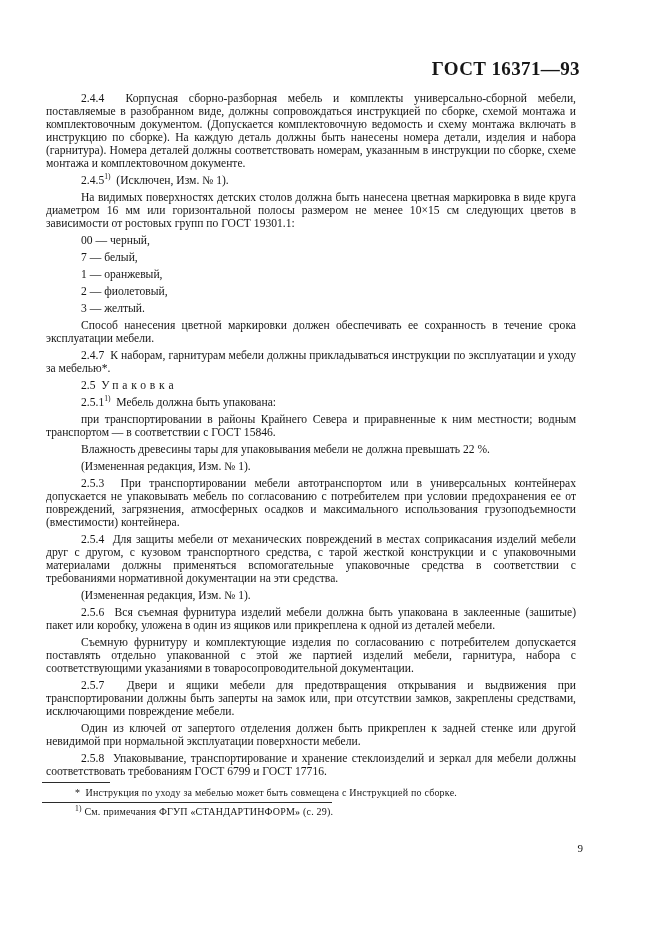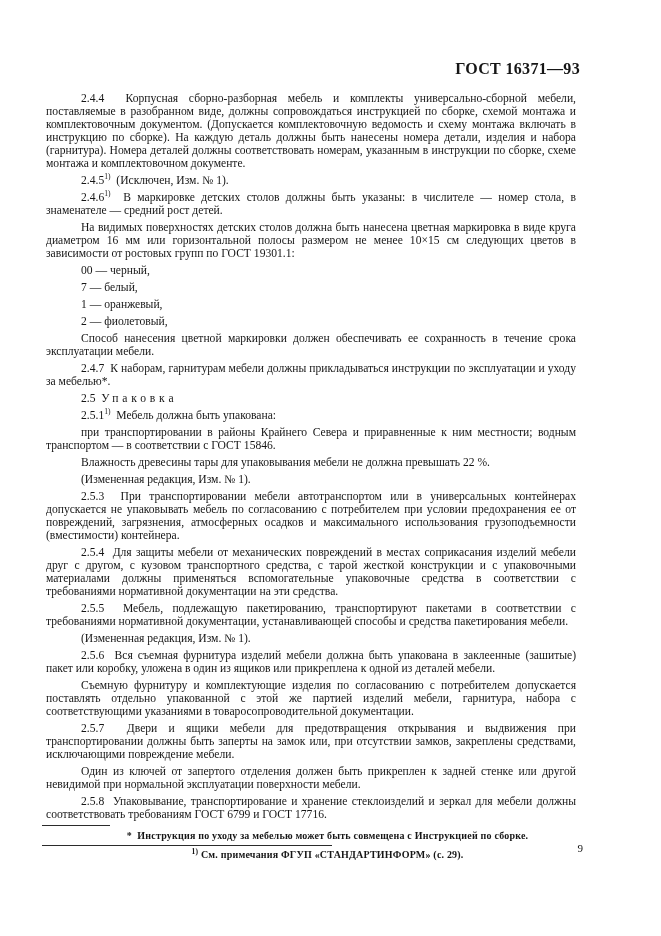--- a/index.html
+++ b/index.html
@@ -3,67 +3,66 @@
 <meta charset="utf-8">
 <style>
   html,body{margin:0;padding:0;background:#e8e8e8;}
   .page{
     width:661px;height:936px;background:#ffffff;position:relative;
     font-family:"Liberation Serif","DejaVu Serif",serif;color:#161616;
     overflow:hidden;margin:0 auto;
   }
   .content{position:absolute;left:42px;top:62px;width:538px;}
   .doc-header{
-    text-align:right;font-weight:700;font-size:16px;letter-spacing:.02em;
+    text-align:right;font-weight:700;font-size:19px;letter-spacing:.02em;
     margin:0 0 16px 0;line-height:14px;
   }
   .para{
     margin:4px;font-size:11.6px;line-height:13px;
     text-align:justify;text-indent:35px;
   }
   .b{font-weight:400;}
   .sp{letter-spacing:.33em;}
   sup{font-size:7.6px;line-height:0;vertical-align:super;}
   .footnotes{margin-top:1px;}
   .rule{height:1px;background:#2b2b2b;border:0;margin:0;}
   .rule-a{width:68px;margin:1px 0 4px 0;}
   .rule-b{width:290px;margin:2px 0 3px 0;}
   .footnote{
     font-size:10px;line-height:12.5px;text-indent:33px;
-    text-align:center;margin:0;letter-spacing:.02em;font-weight:bold;
+    text-align:left;margin:0;letter-spacing:.02em;
   }
   .page-number{
     position:absolute;top:842px;right:78px;font-size:11px;line-height:12px;
   }
 </style>
 </head>
 <body>
 
 <div class="page">
   <div class="content">
     <p class="doc-header">ГОСТ 16371—93</p>
     <div>
         <p class="para"><span>2.4.4&nbsp; Корпусная сборно-разборная мебель и комплекты универсально-сборной мебели, поставляемые в разобранном виде, должны сопровождаться инструкцией по сборке, схемой монтажа и комплектовочным документом. (Допускается комплектовочную ведомость и схему монтажа включать в инструкцию по сборке). На каждую деталь должны быть нанесены номера детали, изделия и набора (гарнитура). Номера деталей должны соответствовать номерам, указанным в инструкции по сборке, схеме монтажа и комплектовочном документе.</span></p>
         <p class="para"><span>2.4.5</span><sup>1)</sup><span>&nbsp; </span><span class="b">(Исключен, Изм. № 1).</span></p>
-        <p class="para"><span>2.4.6</span><sup>1)</sup><span>&nbsp; В маркировке детских столов должны быть указаны: в числителе — номер стола, в знаменателе — средний рост детей.</span></p>
         <p class="para"><span>На видимых поверхностях детских столов должна быть нанесена цветная маркировка в виде круга диаметром 16 мм или горизонтальной полосы размером не менее 10×15 см следующих цветов в зависимости от ростовых групп по ГОСТ 19301.1:</span></p>
         <p class="para"><span>00 — черный,</span></p>
         <p class="para"><span>7 — белый,</span></p>
         <p class="para"><span>1 — оранжевый,</span></p>
         <p class="para"><span>2 — фиолетовый,</span></p>
+        <p class="para"><span>3 — желтый.</span></p>
         <p class="para"><span>Способ нанесения цветной маркировки должен обеспечивать ее сохранность в течение срока эксплуатации мебели.</span></p>
         <p class="para"><span>2.4.7&nbsp; К наборам, гарнитурам мебели должны прикладываться инструкции по эксплуатации и уходу за мебелью*.</span></p>
         <p class="para"><span>2.5&nbsp; </span><span class="sp">Упаковка</span></p>
         <p class="para"><span>2.5.1</span><sup>1)</sup><span>&nbsp; Мебель должна быть упакована:</span></p>
         <p class="para"><span>при транспортировании в районы Крайнего Севера и приравненные к ним местности; водным транспортом — в соответствии с ГОСТ 15846.</span></p>
         <p class="para"><span>Влажность древесины тары для упаковывания мебели не должна превышать 22 %.</span></p>
         <p class="para"><span class="b">(Измененная редакция, Изм. № 1).</span></p>
         <p class="para"><span>2.5.3&nbsp; При транспортировании мебели автотранспортом или в универсальных контейнерах допускается не упаковывать мебель по согласованию с потребителем при условии предохранения ее от повреждений, загрязнения, атмосферных осадков и максимального использования грузоподъемности (вместимости) контейнера.</span></p>
         <p class="para"><span>2.5.4&nbsp; Для защиты мебели от механических повреждений в местах соприкасания изделий мебели друг с другом, с кузовом транспортного средства, с тарой жесткой конструкции и с упаковочными материалами должны применяться вспомогательные упаковочные средства в соответствии с требованиями нормативной документации на эти средства.</span></p>
-        <p class="para"><span>2.5.5&nbsp; Мебель, подлежащую пакетированию, транспортируют пакетами в соответствии с требованиями нормативной документации, устанавливающей способы и средства пакетирования мебели.</span></p>
         <p class="para"><span class="b">(Измененная редакция, Изм. № 1).</span></p>
         <p class="para"><span>2.5.6&nbsp; Вся съемная фурнитура изделий мебели должна быть упакована в заклеенные (зашитые) пакет или коробку, уложена в один из ящиков или прикреплена к одной из деталей мебели.</span></p>
         <p class="para"><span>Съемную фурнитуру и комплектующие изделия по согласованию с потребителем допускается поставлять отдельно упакованной с этой же партией изделий мебели, гарнитура, набора с соответствующими указаниями в товаросопроводительной документации.</span></p>
         <p class="para"><span>2.5.7&nbsp; Двери и ящики мебели для предотвращения открывания и выдвижения при транспортировании должны быть заперты на замок или, при отсутствии замков, закреплены средствами, исключающими повреждение мебели.</span></p>
         <p class="para"><span>Один из ключей от запертого отделения должен быть прикреплен к задней стенке или другой невидимой при нормальной эксплуатации поверхности мебели.</span></p>
         <p class="para"><span>2.5.8&nbsp; Упаковывание, транспортирование и хранение стеклоизделий и зеркал для мебели должны соответствовать требованиям ГОСТ 6799 и ГОСТ 17716.</span></p>
       </div>
     <div class="footnotes">
       <div class="rule rule-a"></div>
       <div>

